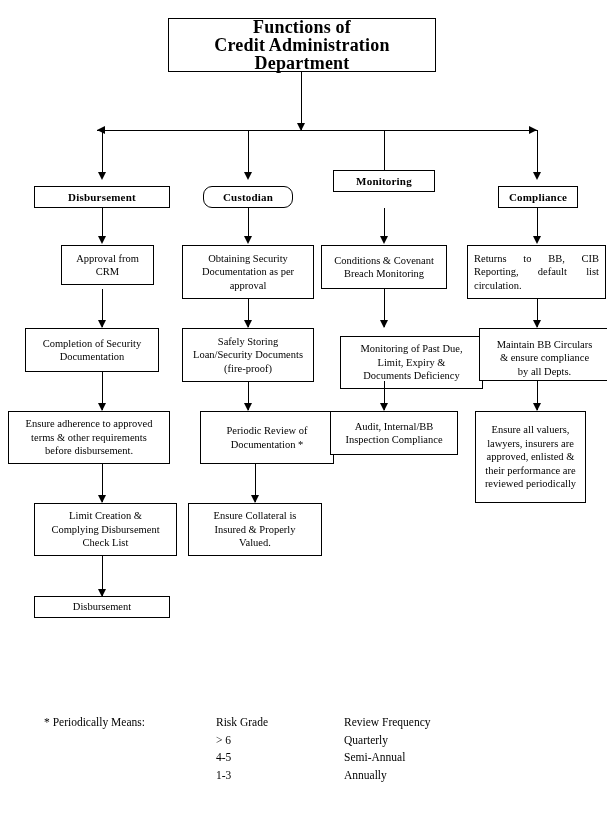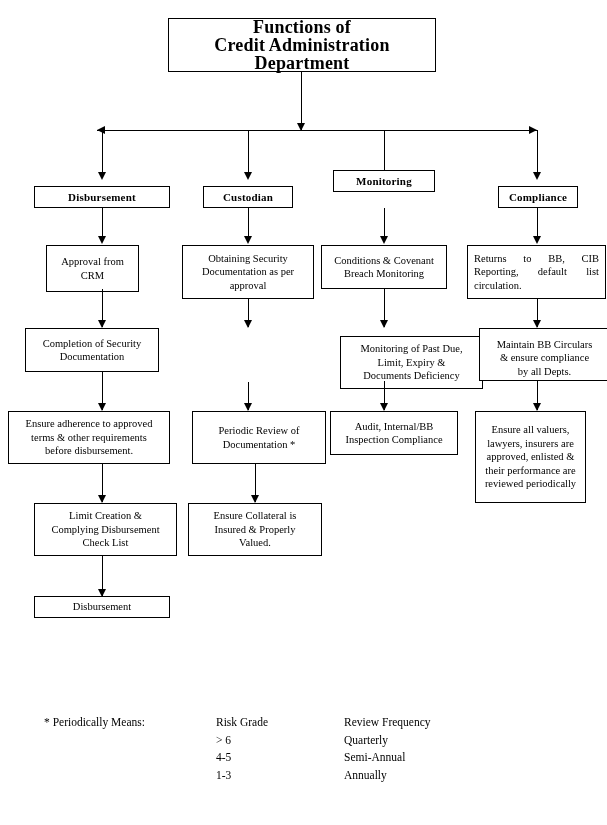--- a/index.html
+++ b/index.html
@@ -108,34 +108,34 @@
 
   <div class="vline" style="left:384px;top:130px;height:48px;"></div>
   <div class="arrow-down" style="left:379.5px;top:172px;"></div>
 
   <div class="vline" style="left:537px;top:130px;height:48px;"></div>
   <div class="arrow-down" style="left:532.5px;top:172px;"></div>
 
   <div class="box head-box" style="left:34px;top:186px;width:136px;height:22px;">
     <span class="txt">Disbursement</span>
   </div>
-  <div class="box head-box" style="left:203px;top:186px;width:90px;height:22px;">
+  <div class="box head-box" style="left:203px;top:186px;width:90px;height:22px;border-radius:9px;">
     <span class="txt">Custodian</span>
   </div>
   <div class="box head-box" style="left:333px;top:170px;width:102px;height:22px;">
     <span class="txt">Monitoring</span>
   </div>
   <div class="box head-box" style="left:498px;top:186px;width:80px;height:22px;">
     <span class="txt">Compliance</span>
   </div>
 
   <div class="vline" style="left:102px;top:208px;height:33px;"></div>
   <div class="arrow-down" style="left:97.5px;top:236px;"></div>
 
-  <div class="box" style="left:46px;top:245px;width:93px;height:47px;">
+  <div class="box" style="left:61px;top:245px;width:93px;height:40px;">
     <span class="txt" style="white-space:pre-line;">Approval from
 CRM</span>
   </div>
 
   <div class="vline" style="left:102px;top:289px;height:38px;"></div>
   <div class="arrow-down" style="left:97.5px;top:320px;"></div>
 
   <div class="box" style="left:25px;top:328px;width:134px;height:44px;">
     <span class="txt" style="white-space:pre-line;">Completion of Security
 Documentation</span>
@@ -171,25 +171,30 @@
 
   <div class="box" style="left:182px;top:245px;width:132px;height:54px;">
     <span class="txt" style="white-space:pre-line;">Obtaining Security
 Documentation as per
 approval</span>
   </div>
 
   <div class="vline" style="left:248px;top:299px;height:28px;"></div>
   <div class="arrow-down" style="left:243.5px;top:320px;"></div>
 
+  <div class="box" style="left:182px;top:328px;width:132px;height:54px;">
+    <span class="txt" style="white-space:pre-line;">Safely Storing
+Loan/Security Documents
+(fire-proof)</span>
+  </div>
 
   <div class="vline" style="left:248px;top:382px;height:28px;"></div>
   <div class="arrow-down" style="left:243.5px;top:403px;"></div>
 
-  <div class="box" style="left:192px;top:411px;width:134px;height:53px;">
+  <div class="box" style="left:200px;top:411px;width:134px;height:53px;">
     <span class="txt" style="white-space:pre-line;">Periodic Review of
 Documentation *</span>
   </div>
 
   <div class="vline" style="left:255px;top:464px;height:38px;"></div>
   <div class="arrow-down" style="left:250.5px;top:495px;"></div>
 
   <div class="box" style="left:188px;top:503px;width:134px;height:53px;">
     <span class="txt" style="white-space:pre-line;">Ensure Collateral is
 Insured &amp; Properly

